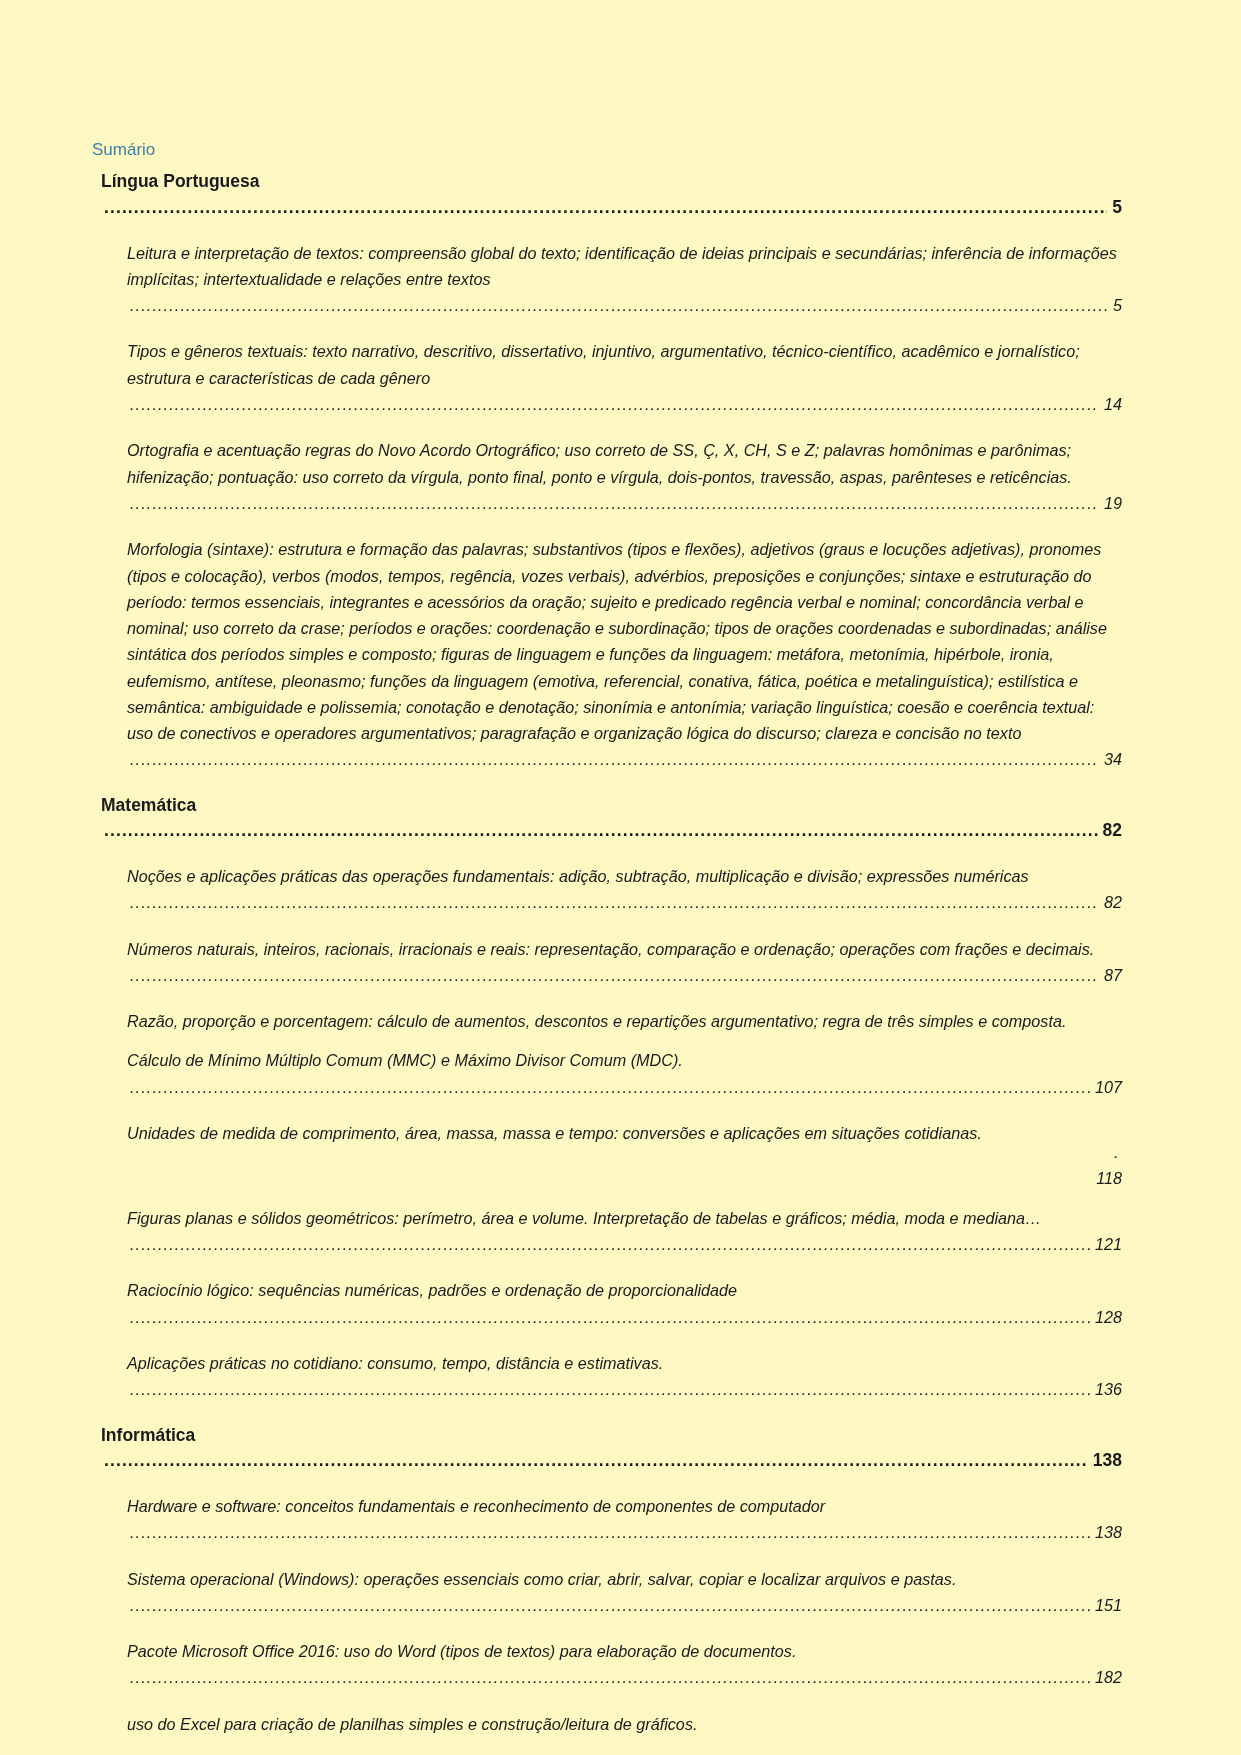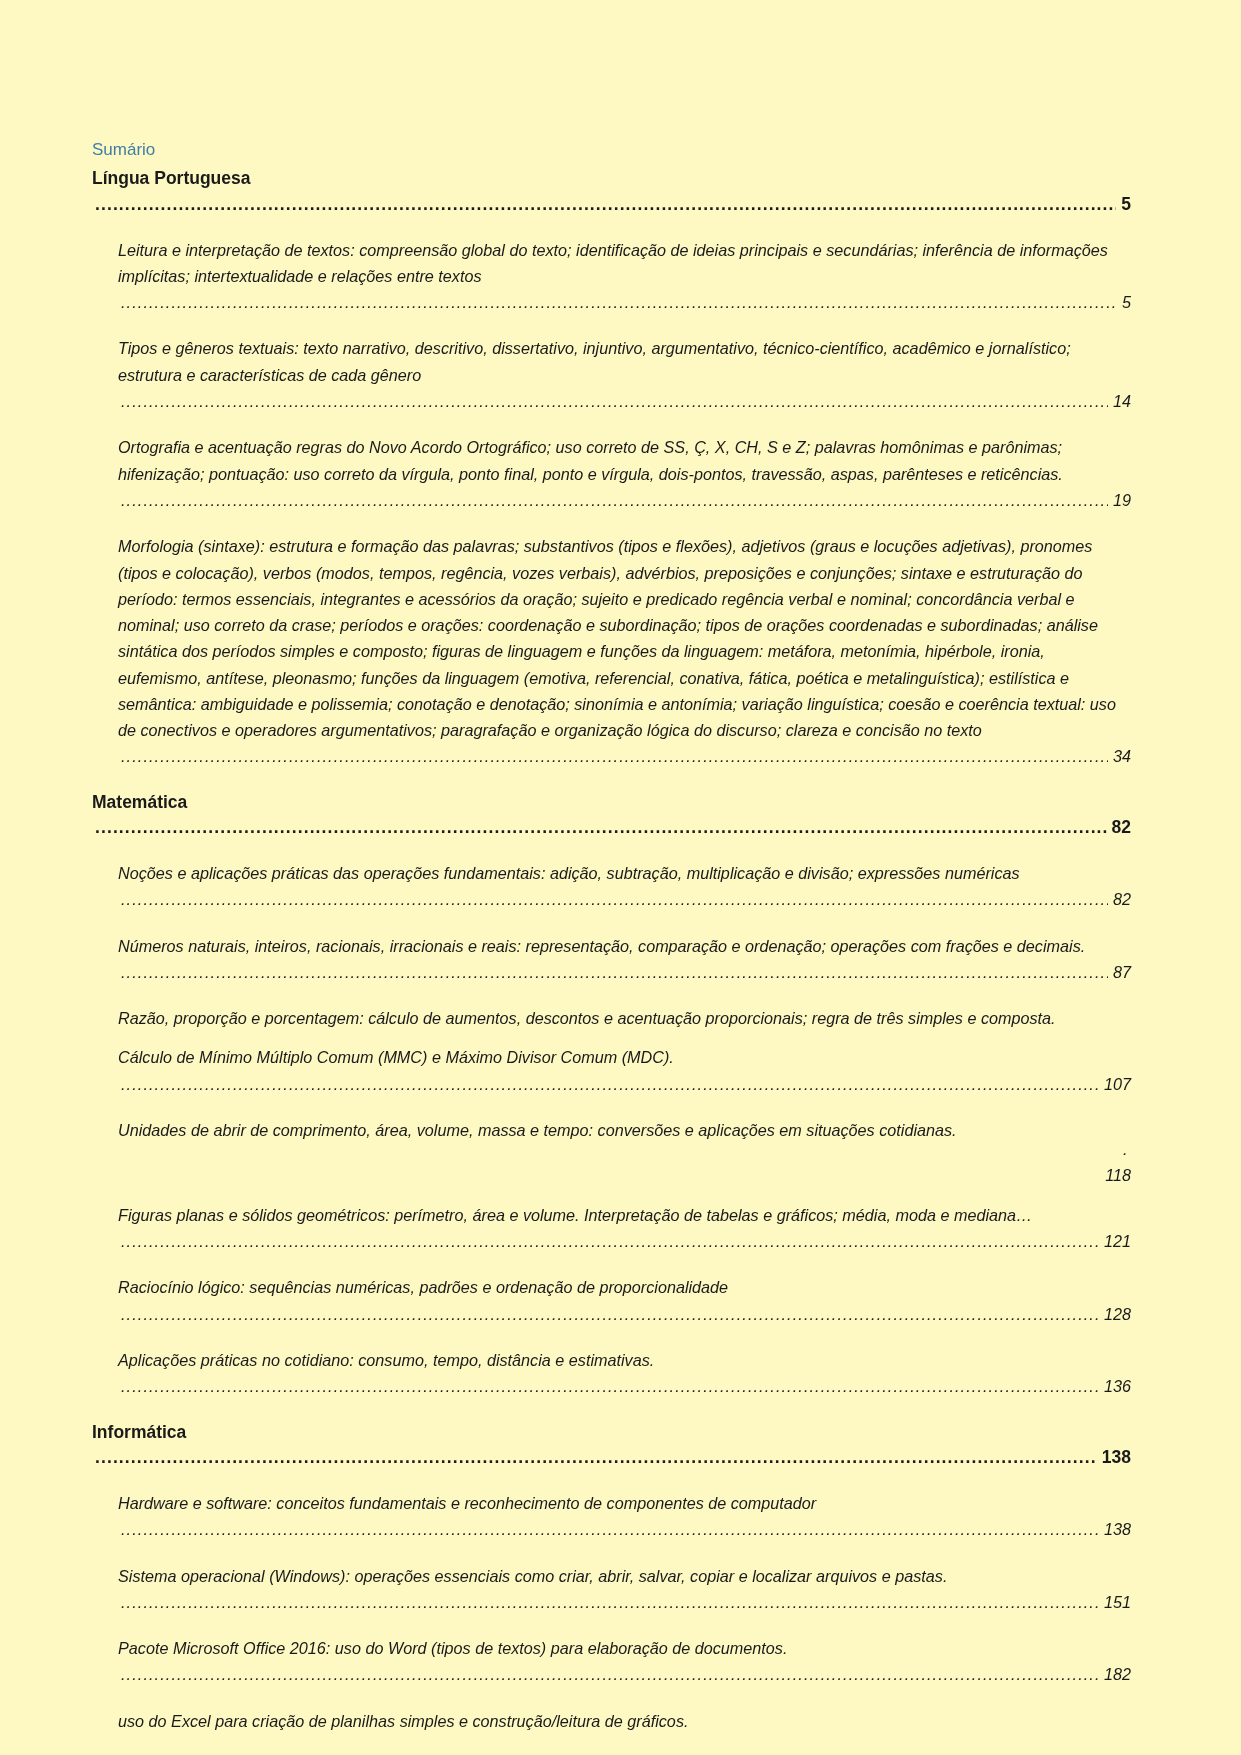--- a/index.html
+++ b/index.html
@@ -18,21 +18,21 @@
     color: #1a1a1a;
   }
   .toc-heading {
     color: #3f7ea6;
     font-size: 17px;
     line-height: 1.2;
     margin: 0 0 6px 0;
     font-family: "Liberation Sans", sans-serif;
   }
   .toc-list {
-    margin: 0;
+    margin: 9px;
     padding: 0;
     list-style: none;
   }
   .entry {
     display: block;
     margin: 0 0 13px 0;
   }
   .entry.level-1 {
     font-weight: bold;
     font-size: 17.5px;
@@ -124,30 +124,30 @@
             <span class="pg">82</span>
           </span></div>
       </div>
       <div class="entry level-2">
         <div style="display: block;"><span class="lead-text">Números naturais, inteiros, racionais, irracionais e reais: representação, comparação e ordenação; operações com frações e decimais. </span><span style="display: inline-flex; align-items: flex-end; width: 100%; max-width: 100%;">
             <span class="leader"></span>
             <span class="pg">87</span>
           </span></div>
       </div>
       <div class="entry level-2">
-        <div style="display: block;"><span class="lead-text">Razão, proporção e porcentagem: cálculo de aumentos, descontos e acentuação proporcionais; regra de três simples e composta. </span></div>
+        <div style="display: block;"><span class="lead-text">Razão, proporção e porcentagem: cálculo de aumentos, descontos e repartições argumentativo; regra de três simples e composta. </span></div>
       </div>
       <div class="entry level-2">
         <div style="display: block;"><span class="lead-text">Cálculo de Mínimo Múltiplo Comum (MMC) e Máximo Divisor Comum (MDC).</span><span style="display: inline-flex; align-items: flex-end; width: 100%; max-width: 100%;">
             <span class="leader"></span>
             <span class="pg">107</span>
           </span></div>
       </div>
       <div class="entry level-2">
-        <div style="display: block;"><span class="lead-text">Unidades de abrir de comprimento, área, volume, massa e tempo: conversões e aplicações em situações cotidianas.</span><span style="display: inline-flex; align-items: flex-end; width: 100%; max-width: 100%; flex-direction: column;">
+        <div style="display: block;"><span class="lead-text">Unidades de medida de comprimento, área, massa, massa e tempo: conversões e aplicações em situações cotidianas.</span><span style="display: inline-flex; align-items: flex-end; width: 100%; max-width: 100%; flex-direction: column;">
             <span class="leader"></span>
             <span class="pg">118</span>
           </span></div>
       </div>
       <div class="entry level-2">
         <div style="display: block;"><span class="lead-text">Figuras planas e sólidos geométricos: perímetro, área e volume. Interpretação de tabelas e gráficos; média, moda e mediana…</span><span style="display: inline-flex; align-items: flex-end; width: 100%; max-width: 100%;">
             <span class="leader"></span>
             <span class="pg">121</span>
           </span></div>
       </div>

